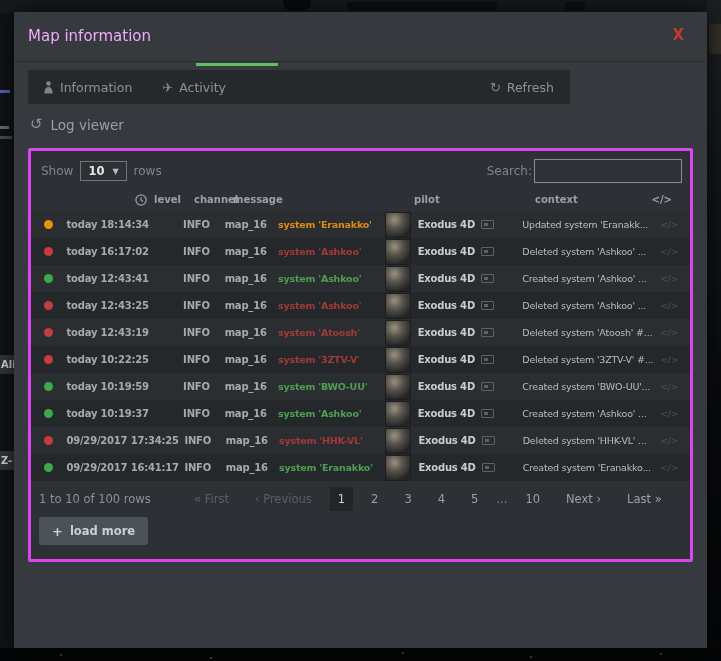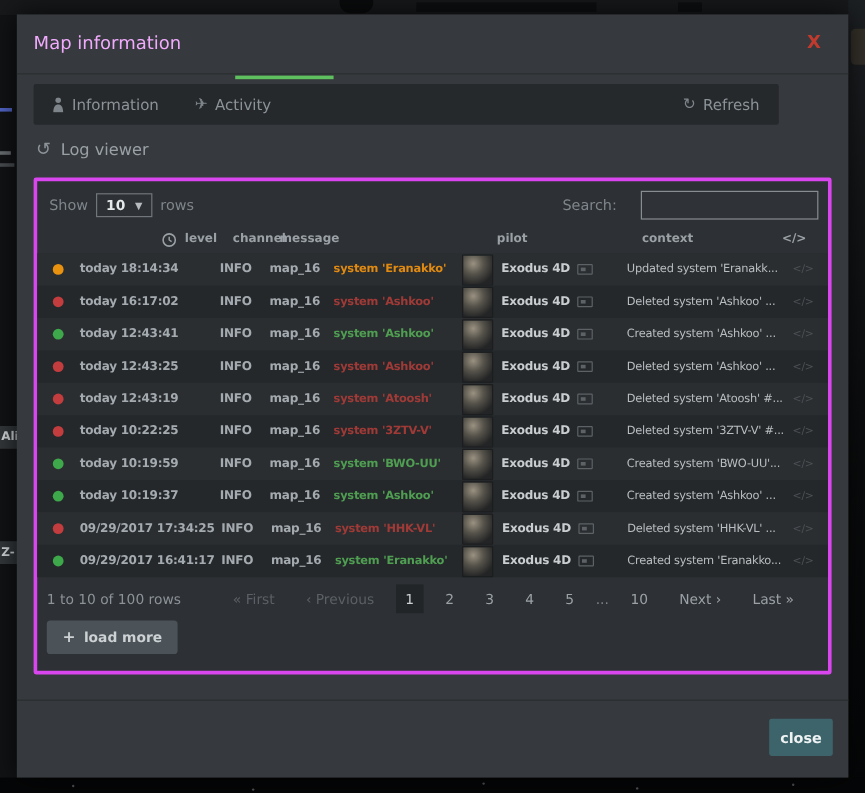--- a/index.html
+++ b/index.html
@@ -27,21 +27,21 @@
 
   
   .modal { position:absolute; left:14px; top:12px; width:693px; height:636px; background:#36393d;
       box-shadow:0 0 22px rgba(0,0,0,.75); }
   .modal-header { position:relative; height:50px; border-bottom:1px solid #2b2e31; }
   .modal-title { position:absolute; left:14px; top:15px; font-size:15px; color:#f0abfc; }
   .modal-close-x { position:absolute; right:23px; top:14px; font-size:15px; font-weight:bold; color:#c13a2e; cursor:pointer; }
 
   .tab-indicator { position:absolute; left:182px; top:51px; width:82px; height:3px; background:#5ec05e; }
 
-  .tabbar { position:absolute; left:14px; top:58px; width:621px; height:34px; background:#26292c; border-radius:2px;
+  .tabbar { position:absolute; left:14px; top:58px; width:542px; height:34px; background:#26292c; border-radius:2px;
       display:flex; align-items:center; font-size:12.5px; color:#8b9399; }
   .tab { display:flex; align-items:center; gap:6px; padding:0 15px; height:100%; cursor:pointer; }
   .tab-log { color:#72a3ab; }
   .tab-beta { color:#e0891a; font-size:10px; font-weight:bold; margin-left:2px; }
   .tab-refresh { margin-left:auto; display:flex; align-items:center; gap:6px; padding:0 16px; cursor:pointer; }
   .icon-g { color:#7d858b; font-size:13px; }
 
   .section-head { position:absolute; left:16px; top:104px; display:flex; align-items:center; gap:8px;
       font-size:13.5px; color:#99a1a6; }
   .icon-history { font-size:15px; color:#8b9399; transform:translateY(-1px); }
@@ -49,21 +49,21 @@
   
   .panel { position:absolute; left:14px; top:136px; width:665px; height:414px; background:#2d3034;
       border:3px solid #d946ef; border-radius:2px; }
 
   .panel-toolbar { position:relative; height:40px; }
   .show-group { position:absolute; left:10px; top:10px; display:flex; align-items:center; gap:7px;
       font-size:12px; color:#7e868c; }
   .rows-select { display:flex; align-items:center; gap:8px; border:1px solid #70767b; padding:2px 7px;
       color:#e6e9ea; font-size:11.5px; font-weight:bold; background:transparent; cursor:pointer; }
   .rows-select .arr { font-size:8px; color:#b6bbbe; }
-  .search-group { position:absolute; right:8px; top:8px; display:flex; align-items:center; gap:20px;
+  .search-group { position:absolute; right:8px; top:8px; display:flex; align-items:center; gap:2px;
       font-size:12px; color:#7e868c; }
   .search-input { width:148px; height:24px; background:#2f3337; border:1px solid #878d91; color:#d7dadc;
       font-size:12px; padding:0 6px; outline:none; }
 
   .thead { position:relative; height:20px; font-size:10px; font-weight:bold; color:#9aa1a6; }
   .thead span, .thead .hicon { position:absolute; top:3px; }
   .h-clock { left:104px; top:2px; }
   .h-level { left:123px; }
   .h-channel { left:163px; }
   .h-message { left:202px; }
@@ -386,17 +386,14 @@
         </span>
     </div>
 
     <button class="load-more">
       <span class="plus">+</span>
       <span>load more</span>
     </button>
 
   </div>
 
-  <div class="modal-footer">
-    <button class="close-btn">close</button>
-  </div>
 
 </div>
 
 </body></html>

